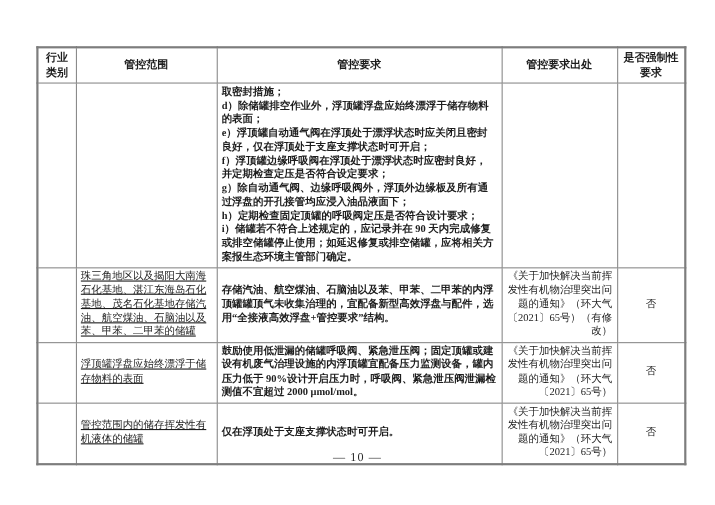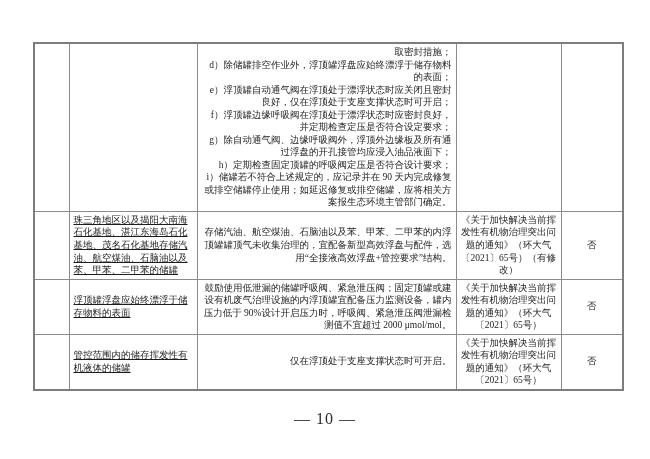--- a/index.html
+++ b/index.html
@@ -33,47 +33,54 @@
     font-weight:bold;
     text-align:center;
     line-height:1.35;
     padding:2px 2px;
   }
   .row-header{height:32px;}
   .row-1{height:132px;}
   .row-2{height:58px;}
   .row-3{height:52px;}
   .row-4{height:40px;}
-  .cell-req{white-space:pre-line;text-align:right;}
+  .cell-req{white-space:pre-line;text-align:left;font-weight:bold;}
   .row-1 .cell-req{vertical-align:top;}
   .cell-scope{text-align:left;text-decoration:underline;}
-  .cell-src{text-align:center;}
+  .cell-src{text-align:right;}
   .cell-mand{text-align:center;}
   .page-footer{
     position:absolute;
     left:0;top:410px;
     width:100%;
     text-align:center;
-    font-size:16px;
+    font-size:11px;
     color:#2a2a2a;
     letter-spacing:1px;
   }
 </style>
 </head>
 <body>
 
 <table class="doc-table">
   <colgroup>
     <col style="width:35px">
     <col style="width:128px">
     <col style="width:259px">
     <col style="width:105px">
     <col style="width:62px">
   </colgroup>
   <tbody>
+      <tr class="row-header">
+    <th>行业类别</th>
+    <th>管控范围</th>
+    <th>管控要求</th>
+    <th>管控要求出处</th>
+    <th>是否强制性要求</th>
+  </tr>
   <tr class="row-1">
     <td class="cell-ind"></td>
     <td class="cell-scope"></td>
     <td class="cell-req">取密封措施；
 d）除储罐排空作业外，浮顶罐浮盘应始终漂浮于储存物料的表面；
 e）浮顶罐自动通气阀在浮顶处于漂浮状态时应关闭且密封良好，仅在浮顶处于支座支撑状态时可开启；
 f）浮顶罐边缘呼吸阀在浮顶处于漂浮状态时应密封良好，并定期检查定压是否符合设定要求；
 g）除自动通气阀、边缘呼吸阀外，浮顶外边缘板及所有通过浮盘的开孔接管均应浸入油品液面下；
 h）定期检查固定顶罐的呼吸阀定压是否符合设计要求；
 i）储罐若不符合上述规定的，应记录并在 90 天内完成修复或排空储罐停止使用；如延迟修复或排空储罐，应将相关方案报生态环境主管部门确定。</td>

